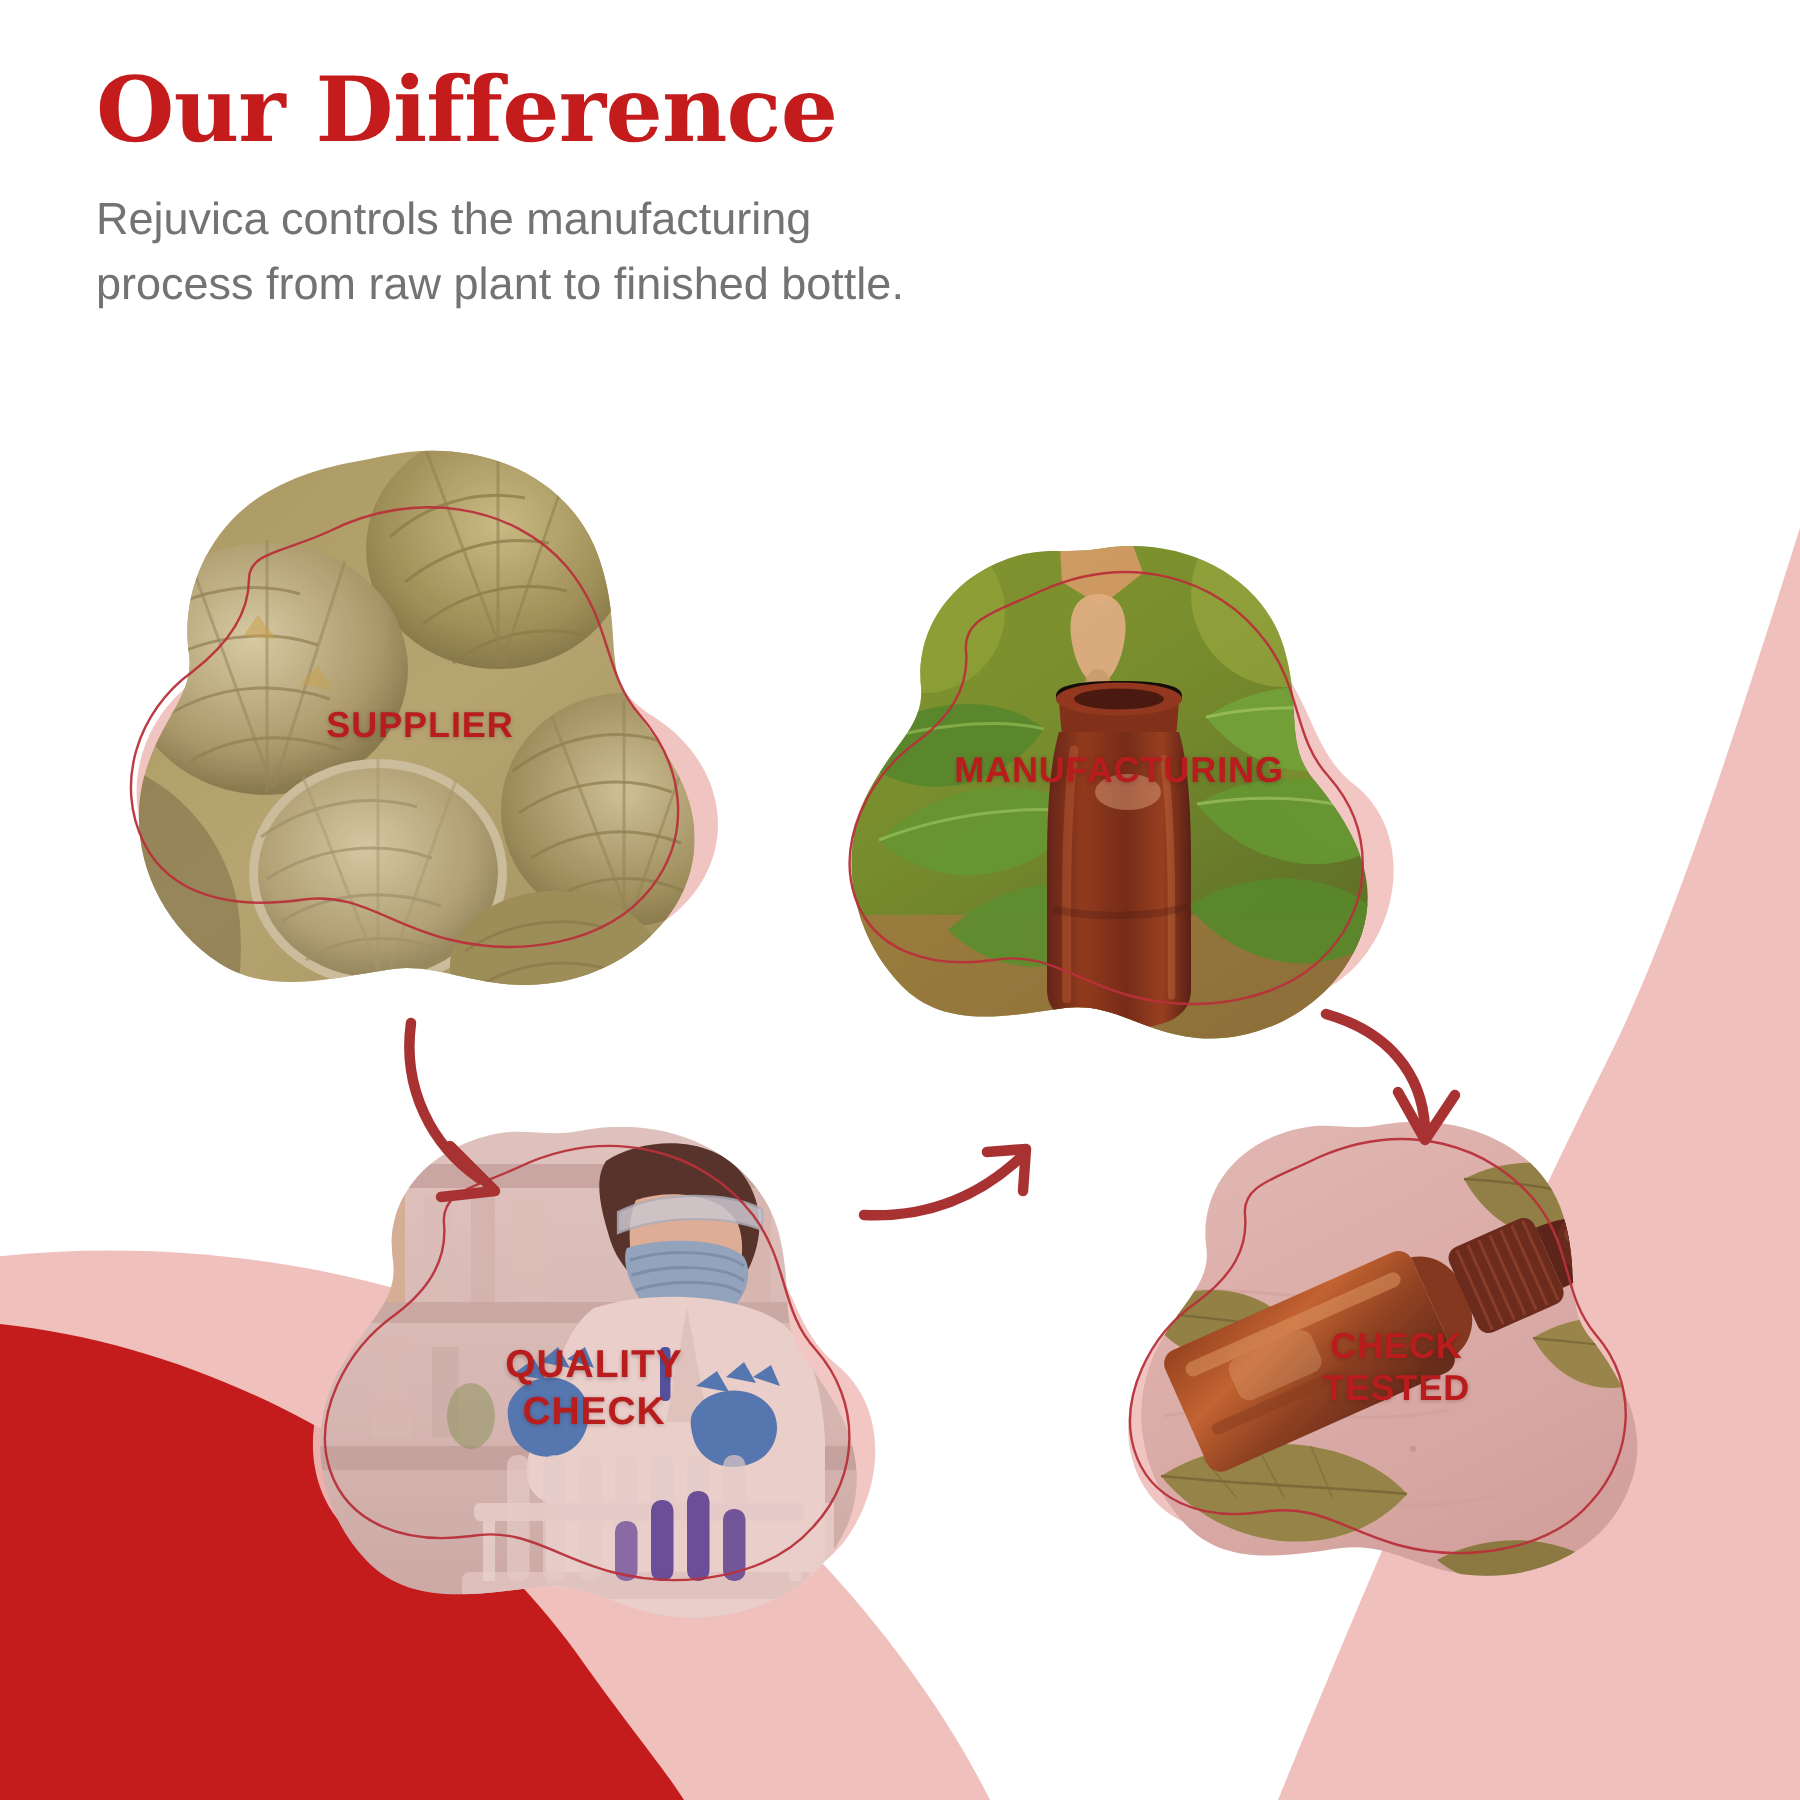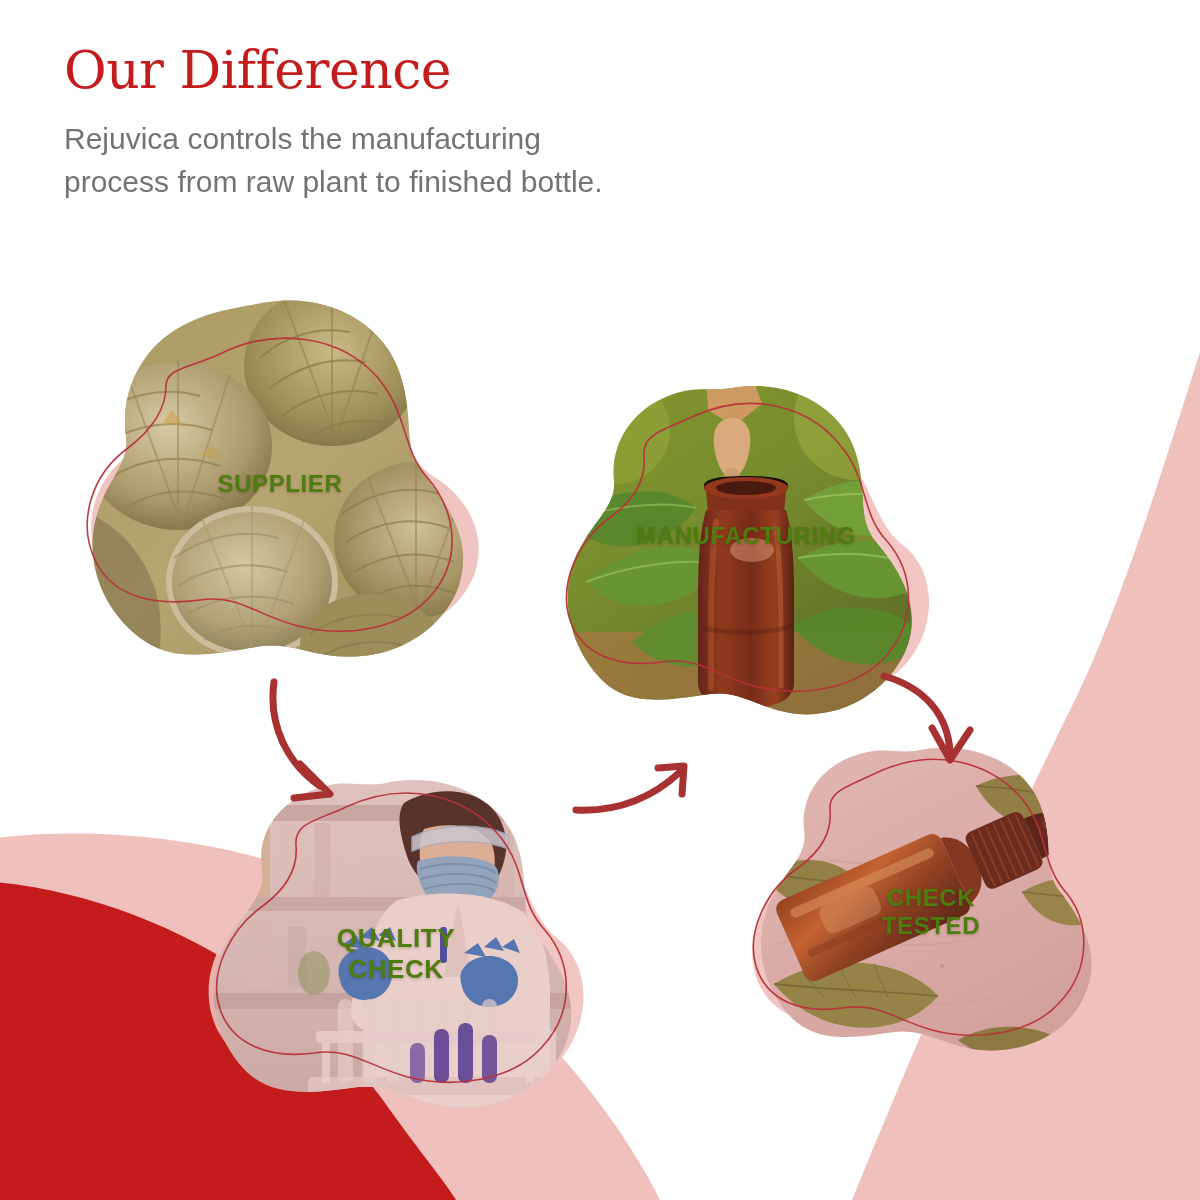--- a/index.html
+++ b/index.html
@@ -29,22 +29,22 @@
   #header {
     position: absolute;
     left: 64px;
     top: 44px;
     z-index: 40;
     width: 800px;
   }
   #page-title {
     margin: 0;
     font-family: "DejaVu Serif", "Liberation Serif", serif;
-    font-weight: 400;
-    font-size: 52px;
+    font-weight: 700;
+    font-size: 60px;
     line-height: 1.0;
     letter-spacing: -0.5px;
     color: #C41C1C;
     white-space: nowrap;
   }
   #page-subtitle {
     margin: 22px 0 0 0;
     font-family: "Liberation Sans", sans-serif;
     font-size: 30px;
     line-height: 1.42;
@@ -58,38 +58,38 @@
   .step {
     position: absolute;
     z-index: 20;
   }
   .step-svg { display: block; overflow: visible; }
   .step-label {
     position: absolute;
     left: 0;
     width: 100%;
     text-align: center;
-    color: #4d7c0f;
+    color: #b91c1c;
     font-family: "Liberation Sans", sans-serif;
     font-weight: 700;
     letter-spacing: 0.6px;
     line-height: 1.18;
     white-space: pre-line;
     text-shadow: 0 1px 3px rgba(60,20,20,0.28);
     pointer-events: none;
     z-index: 5;
   }
 
   #step-supplier     { left: 70px;  top: 296px; width: 420px; height: 368px; }
   #step-supplier .step-label { top: 174px; font-size: 24px; }
 
-  #step-manufacturing{ left: 556px; top: 382px; width: 380px; height: 352px; }
+  #step-manufacturing{ left: 556px; top: 360px; width: 380px; height: 352px; }
   #step-manufacturing .step-label { top: 140px; font-size: 24px; }
 
-  #step-quality      { left: 196px; top: 777px; width: 400px; height: 342px; }
+  #step-quality      { left: 196px; top: 748px; width: 400px; height: 342px; }
   #step-quality .step-label { top: 146px; font-size: 26px; }
 
   #step-batch        { left: 746px; top: 744px; width: 370px; height: 320px; }
   #step-batch .step-label { top: 140px; font-size: 24px; }
 
   
   #arrow-layer {
     position: absolute;
     left: 0; top: 0;
     width: 1200px; height: 1200px;

